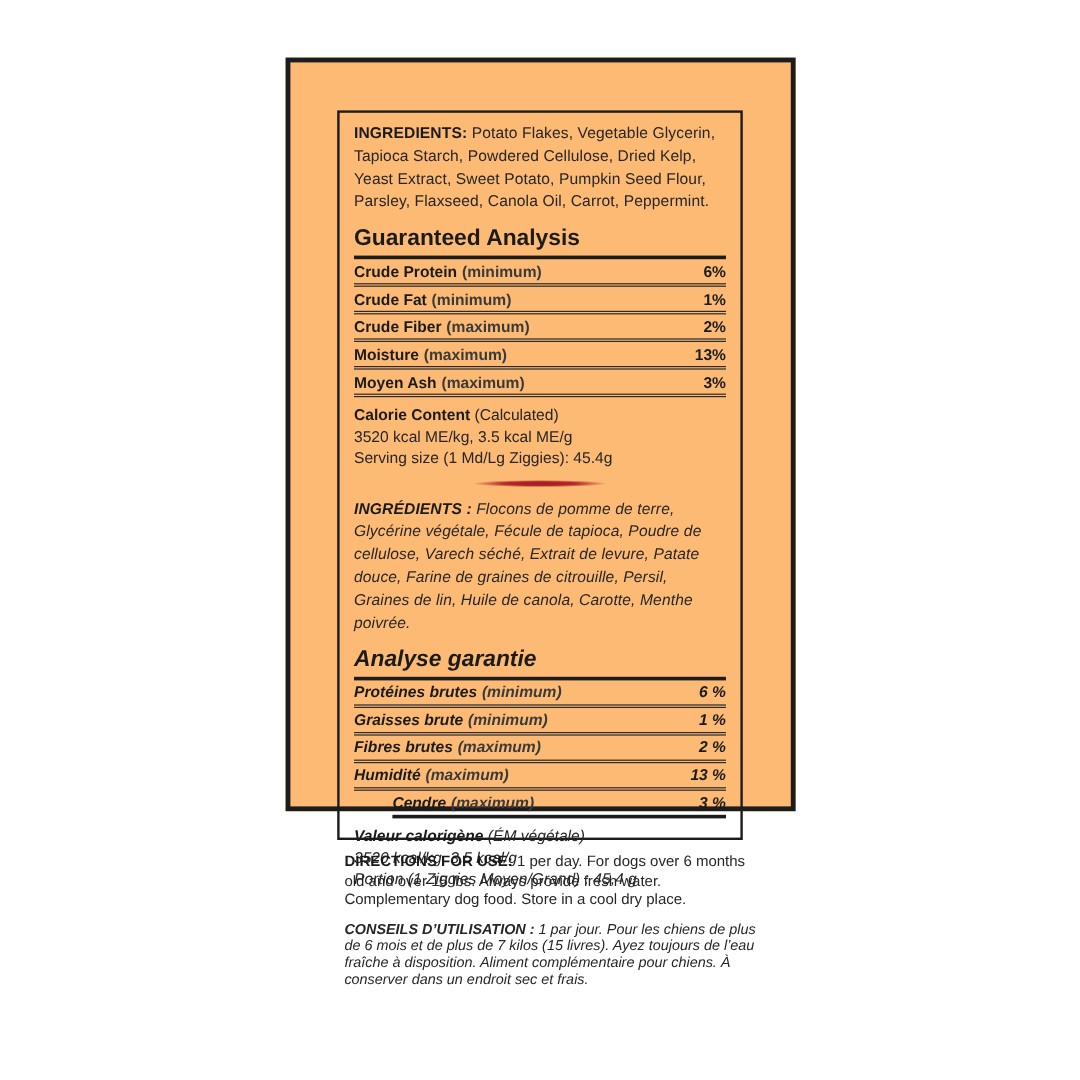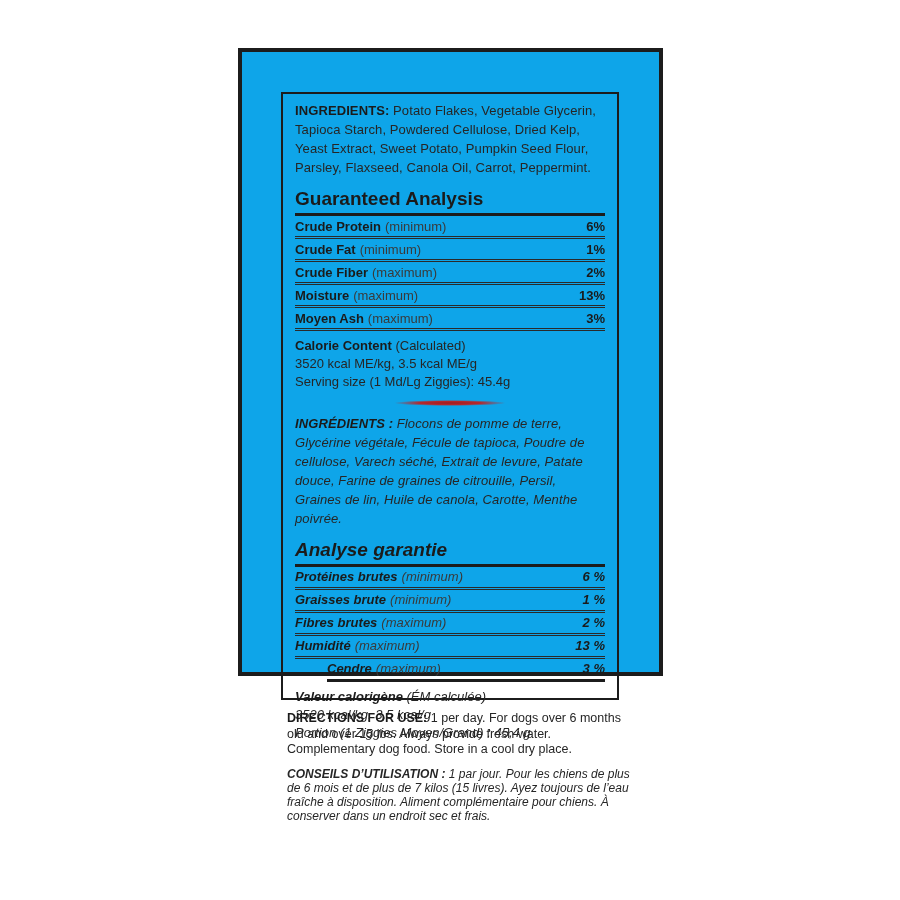--- a/index.html
+++ b/index.html
@@ -7,21 +7,21 @@
   body {
     font-family: "Liberation Sans", sans-serif;
     color: #262626;
     position: relative;
   }
   .outer-box {
     position: absolute;
     left: 238px; top: 48px;
     width: 425px; height: 628px;
     border: 4px solid #1c1c1c;
-    background: #0ea5e9;
+    background: #fdba74;
   }
   .inner-box {
     margin: 40px 0 0 39px;
     width: 338px;
     height: 608px;
     border: 2px solid #1c1c1c;
     padding: 7px 12px 0 12px;
   }
   .para {
     font-size: 13px;
@@ -39,21 +39,21 @@
   .ga-row {
     display: flex;
     justify-content: space-between;
     align-items: baseline;
     height: 23px;
     line-height: 22px;
     font-size: 13px;
     border-bottom: 3px double #2a2a2a;
   }
   .ga-row .row-name { font-weight: bold; color: #1b1b1b; }
-  .ga-row .row-qualifier { font-weight: normal; color: #3a3a3a; margin-left: 4px; }
+  .ga-row .row-qualifier { font-weight: bold; color: #3a3a3a; margin-left: 4px; }
   .ga-row .row-value { font-weight: bold; color: #1b1b1b; }
   .calorie-block {
     padding-top: 6px;
     font-size: 13px;
     line-height: 18px;
   }
   .calorie-block .cal-heading { font-weight: bold; color: #1b1b1b; }
   .french { font-style: italic; }
   .red-divider {
     width: 112px;
@@ -143,21 +143,21 @@
         <span><span class="row-name">Humidité</span><span class="row-qualifier">(maximum)</span></span>
         <span class="row-value">13 %</span>
       </div>
       <div class="ga-row fr-last-sep">
         <span><span class="row-name">Cendre</span><span class="row-qualifier">(maximum)</span></span>
         <span class="row-value">3 %</span>
       </div>
     </div>
 
     <div class="calorie-block french">
-      <div><span class="cal-heading">Valeur calorigène</span> <span>(ÉM calculée)</span></div>
+      <div><span class="cal-heading">Valeur calorigène</span> <span>(ÉM végétale)</span></div>
       <div>3520 kcal/kg, 3,5 kcal/g</div>
       <div>Portion (1 Ziggies Moyen/Grand) : 45,4 g</div>
     </div>
 
   </div>
 
   <p class="directions"><b>DIRECTIONS FOR USE:</b> <span>1 per day. For dogs over 6 months old and over 15 lbs. Always provide fresh water. Complementary dog food. Store in a cool dry place.</span></p>
 
   <p class="conseils"><b>CONSEILS D’UTILISATION :</b> <span>1 par jour. Pour les chiens de plus de 6 mois et de plus de 7 kilos (15 livres). Ayez toujours de l’eau fraîche à disposition. Aliment complémentaire pour chiens. À conserver dans un endroit sec et frais.</span></p>
 

